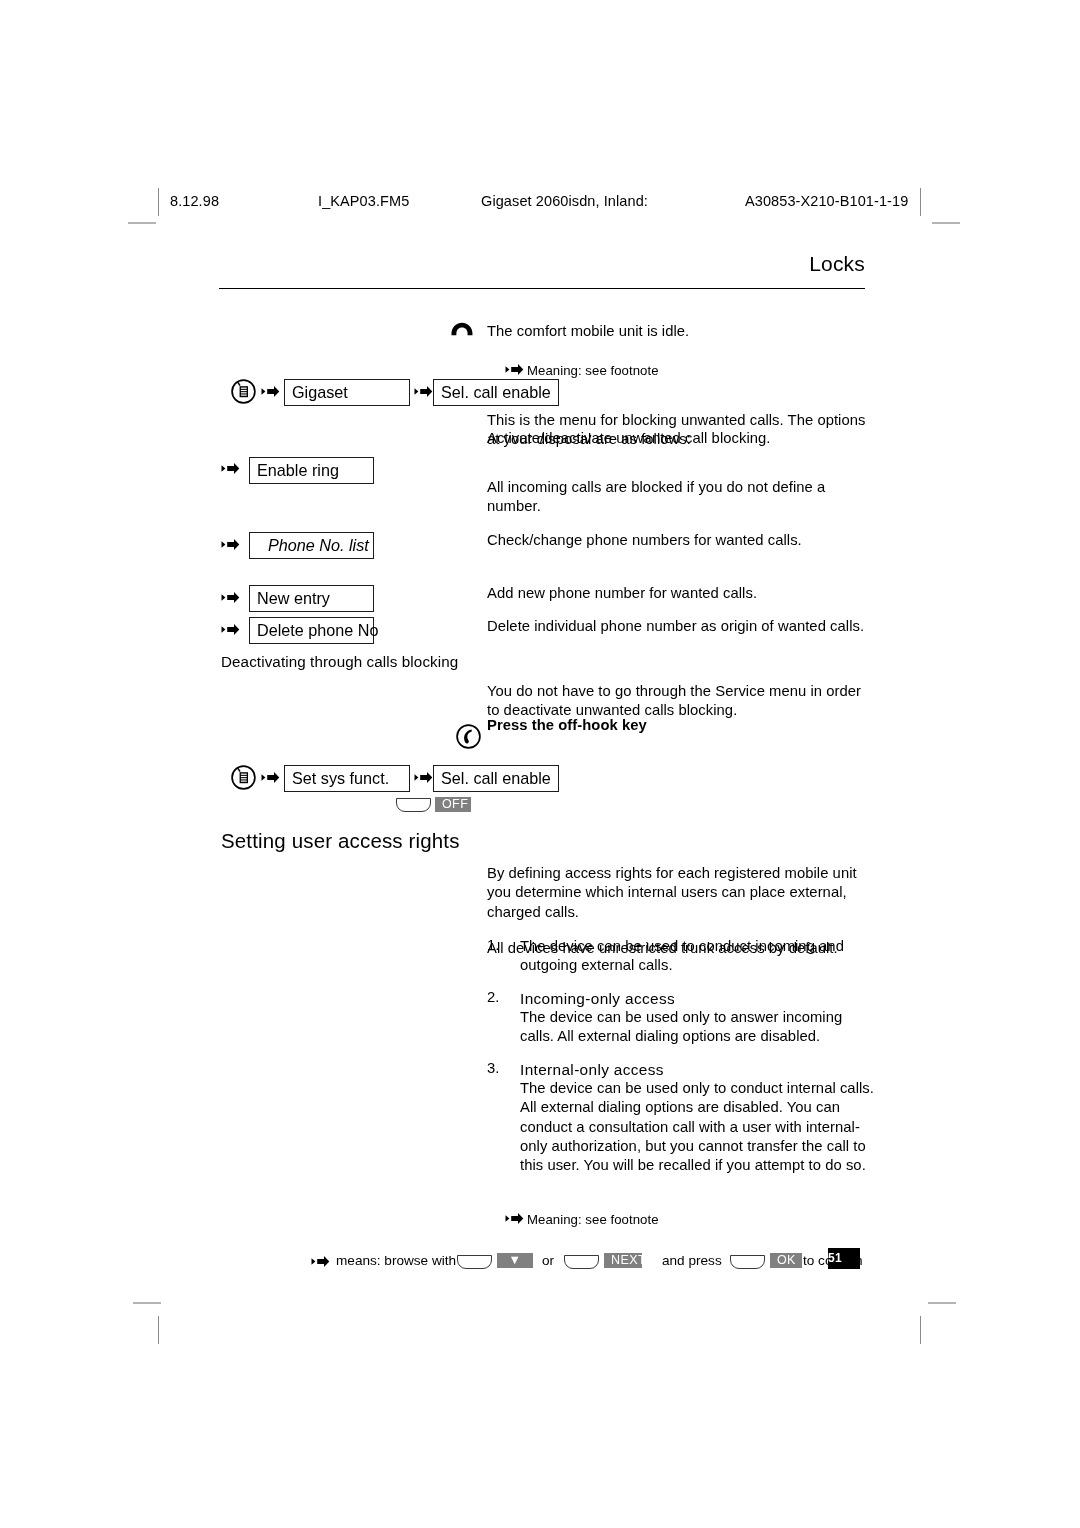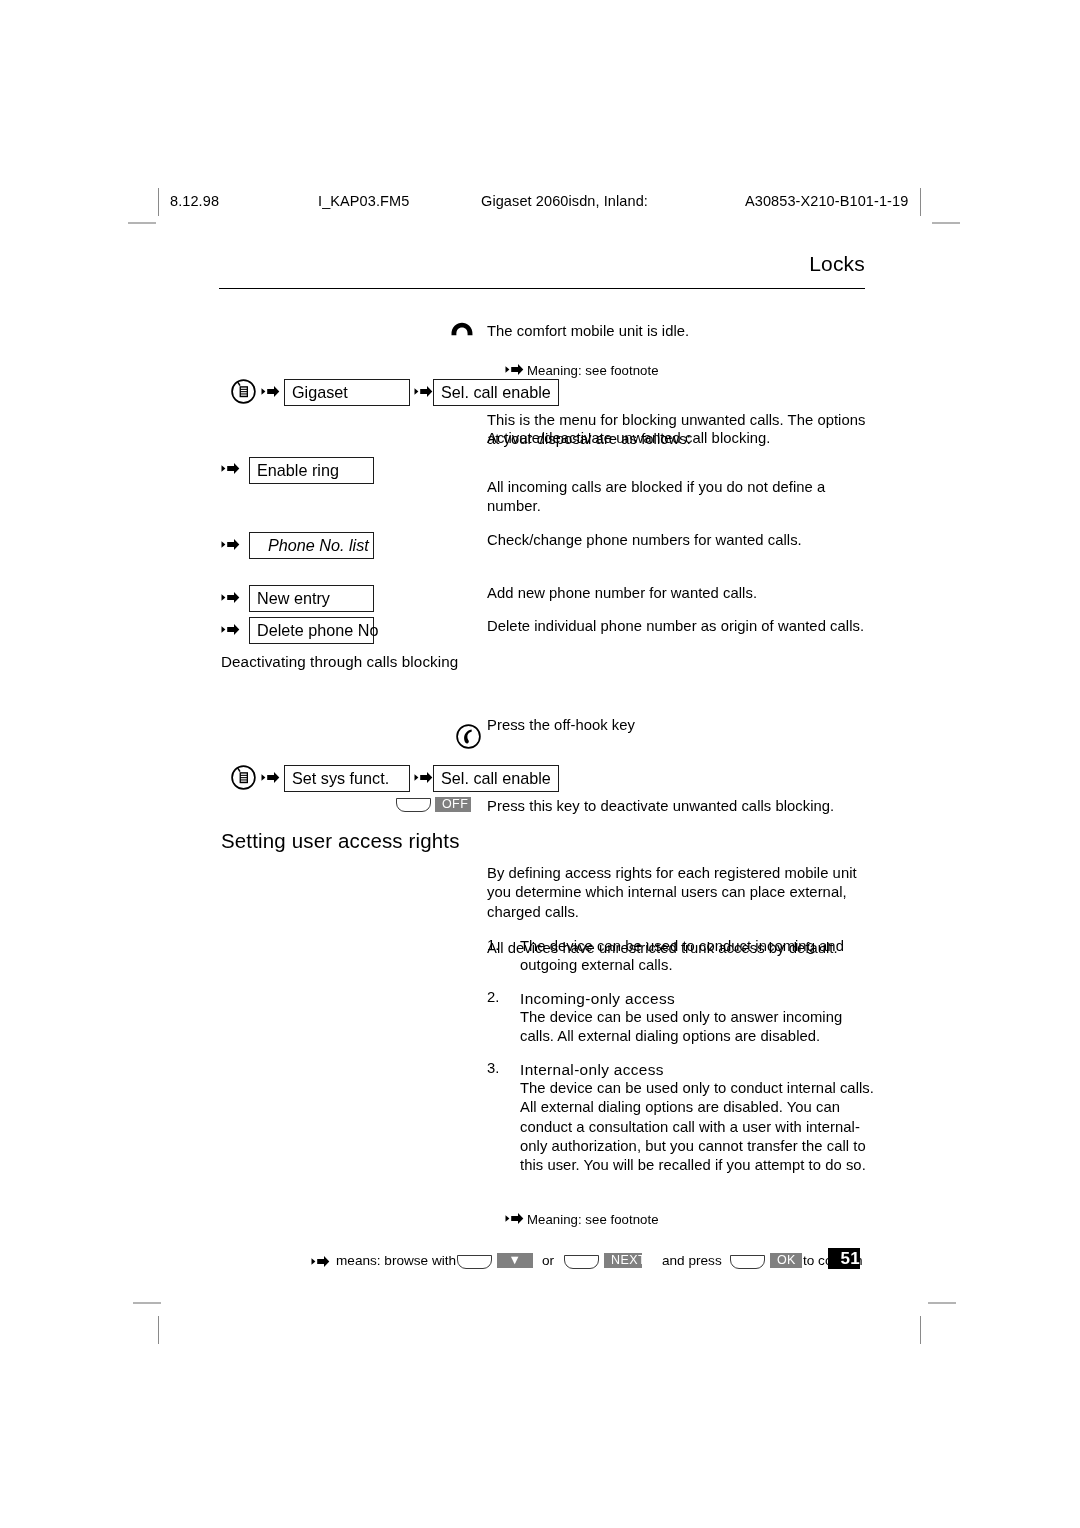--- a/index.html
+++ b/index.html
@@ -145,23 +145,23 @@
     white-space: nowrap;
   }
   .legend .lt { position: absolute; top: 3px; }
 
   .pageno {
     position: absolute;
     left: 828px; top: 1248px;
     width: 32px; height: 21px;
     background: #000;
     color: #fff;
-    font-size: 17px;
+    font-size: 12px;
     font-weight: bold;
-    text-align: right;
+    text-align: left;
     line-height: 21px;
     letter-spacing: 0.3px;
   }
 
   
   .numlist { position: absolute; left: 487px; width: 390px; }
   .nl-item { position: relative; margin-bottom: 13px; }
   .nl-num {
     position: absolute; left: 0; top: 0;
     font-size: 14.8px;
@@ -260,26 +260,27 @@
 
   <svg class="amark" style="left:221px;top:623px;" viewBox="0 0 19 13">
     <path d="M0.5 3.2 L4.4 6.5 L0.5 9.8 Z" fill="#000"></path>
     <path d="M6.2 4.0 L13.0 4.0 L13.0 1.0 L18.3 6.5 L13.0 12.0 L13.0 9.0 L6.2 9.0 Z" fill="#000"></path>
   </svg>
   <div class="dbox" style="left:249px;top:617px;width:125px;">Delete phone No</div>
   <div class="tblk col-right" style="top:617px;">Delete individual phone number as origin of wanted calls.</div>
 
   <div class="subhead" style="left:221px;top:653px;">Deactivating through calls blocking</div>
 
+  <div class="tblk col-right" style="top:682px;">You do not have to go through the Service menu in order to deactivate unwanted calls blocking.</div>
 
   <svg class="keyicon" style="left:456px;top:724px;" viewBox="0 0 25 25">
     <circle cx="12.5" cy="12.5" r="11.4" fill="#fff" stroke="#000" stroke-width="1.7"></circle>
     <path d="M15.6 5.6 C10.2 6.6 7.6 11.0 8.2 15.4 C8.6 18.2 10.0 19.6 11.4 19.4 C12.6 19.2 13.2 18.0 12.6 16.6 C12.2 15.6 11.6 15.0 11.4 13.4 C11.0 10.6 12.4 8.4 15.8 7.4 Z" fill="#000"></path>
   </svg>
-  <div class="tblk" style="left:487px;top:716px;width:385px;">Press the off-hook key</div>
+  <div class="tblk" style="left:487px;top:716px;width:385px;font-weight:bold;">Press the off-hook key</div>
 
   <svg class="keyicon" style="left:231px;top:765px;" viewBox="0 0 25 25">
     <circle cx="12.5" cy="12.5" r="11.4" fill="#fff" stroke="#000" stroke-width="1.7"></circle>
     <rect x="8.6" y="7.2" width="8.4" height="11.0" fill="#000"></rect>
     <rect x="9.9" y="8.6" width="5.8" height="1.2" fill="#fff"></rect>
     <rect x="9.9" y="10.9" width="5.8" height="1.2" fill="#fff"></rect>
     <rect x="9.9" y="13.2" width="5.8" height="1.2" fill="#fff"></rect>
     <rect x="9.9" y="15.5" width="5.8" height="1.2" fill="#fff"></rect>
     <path d="M9.0 6.6 L7.0 3.4" stroke="#000" stroke-width="1.5" fill="none"></path>
   </svg>
@@ -289,21 +290,20 @@
   </svg>
   <div class="dbox" style="left:284px;top:765px;width:126px;">Set sys funct.</div>
   <svg class="amark" style="left:414px;top:771px;" viewBox="0 0 19 13">
     <path d="M0.5 3.2 L4.4 6.5 L0.5 9.8 Z" fill="#000"></path>
     <path d="M6.2 4.0 L13.0 4.0 L13.0 1.0 L18.3 6.5 L13.0 12.0 L13.0 9.0 L6.2 9.0 Z" fill="#000"></path>
   </svg>
   <div class="dbox" style="left:433px;top:765px;width:126px;">Sel. call enable</div>
 
   <div class="softkey" style="left:396px;top:798px;"></div>
   <div class="dsplabel" style="left:435px;top:797px;width:36px;">OFF</div>
-  <div class="tblk" style="left:487px;top:797px;width:385px;">Press this key to deactivate unwanted calls blocking.</div>
 
   <div class="section-head">Setting user access rights</div>
 
   <div class="tblk col-right" style="top:864px;">By defining access rights for each registered mobile unit you determine which internal users can place external, charged calls.</div>
   <div class="tblk col-right" style="top:939px;">All devices have unrestricted trunk access by default.</div>
 
   <div class="numlist" style="top:937px;">
     <div class="nl-item">
       <div class="nl-num">1.</div>
       <div class="nl-body">The device can be used to conduct incoming and outgoing external calls.</div>

